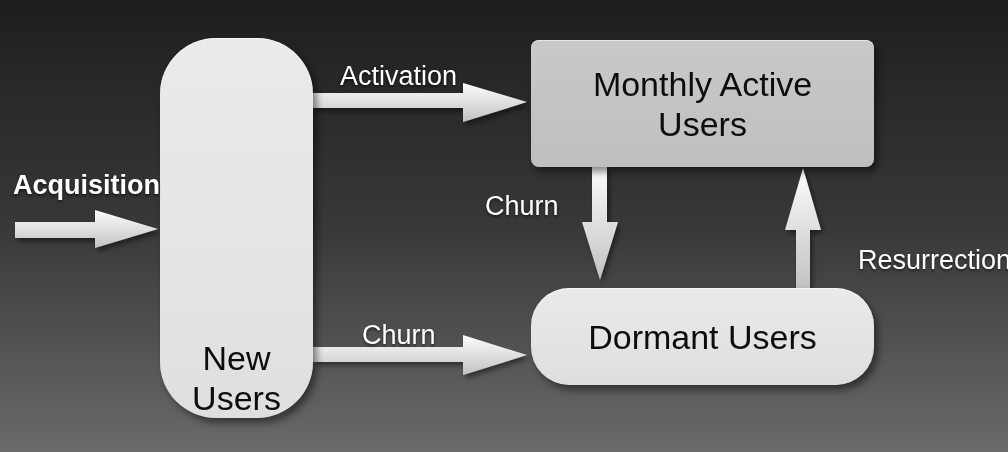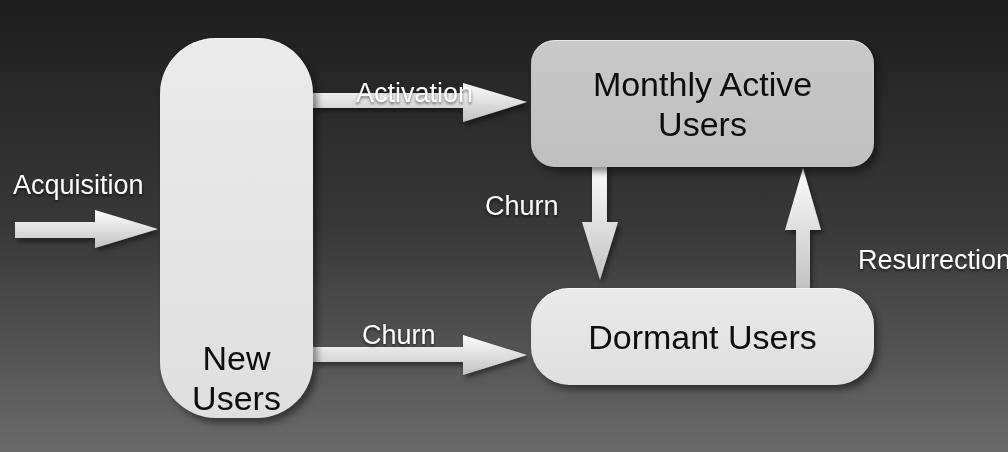--- a/index.html
+++ b/index.html
@@ -44,41 +44,41 @@
     height: 380px;
     border-radius: 56px;
     background: linear-gradient(180deg, #ebebeb 0%, #dfdfdf 100%);
     align-items: flex-end;
   }
   #node-mau {
     left: 531px;
     top: 40px;
     width: 343px;
     height: 127px;
-    border-radius: 24px;
+    border-radius: 8px;
     background: linear-gradient(180deg, #c9c9c9 0%, #bfbfbf 100%);
   }
   #node-dormant {
     left: 531px;
     top: 288px;
     width: 343px;
     height: 97px;
     border-radius: 38px;
     background: linear-gradient(180deg, #eaeaea 0%, #dedede 100%);
   }
   .edge-label {
     position: absolute;
     color: #ffffff;
     font-size: 27px;
     line-height: 30px;
     white-space: nowrap;
     text-shadow: 0 2px 3px rgba(0,0,0,0.55);
   }
-  #label-acquisition  { left: 13px;  top: 170px; }
-  #label-activation   { left: 340px; top: 78px; margin-left: 16px;  }
+  #label-acquisition  { left: 13px;  top: 170px; font-weight: bold; }
+  #label-activation   { left: 340px; top: 61px;  }
   #label-churn-mau    { left: 485px; top: 191px; }
   #label-churn-new    { left: 362px; top: 320px; }
   #label-resurrection { left: 822px; top: 245px; margin-left: 36px; }
 </style>
 </head>
 <body>
 
 <div class="stage">
 
   <svg class="arrows" width="1008" height="452" viewBox="0 0 1008 452" xmlns="http://www.w3.org/2000/svg">

